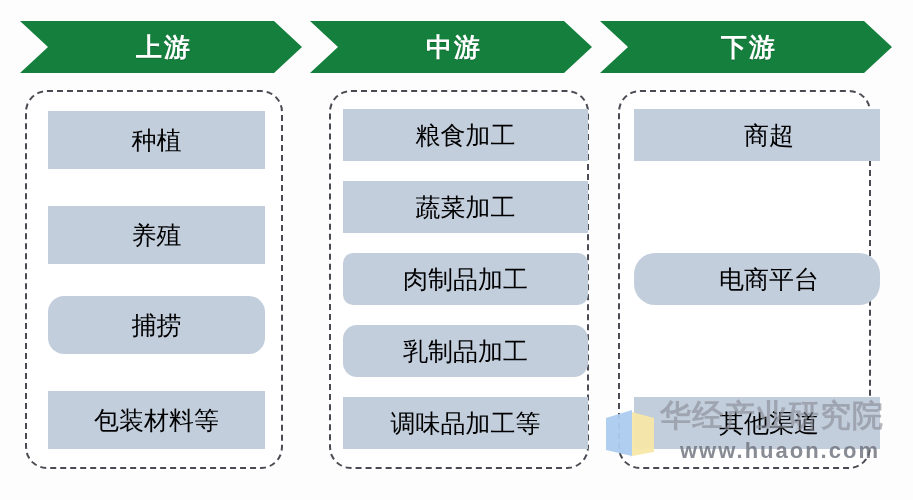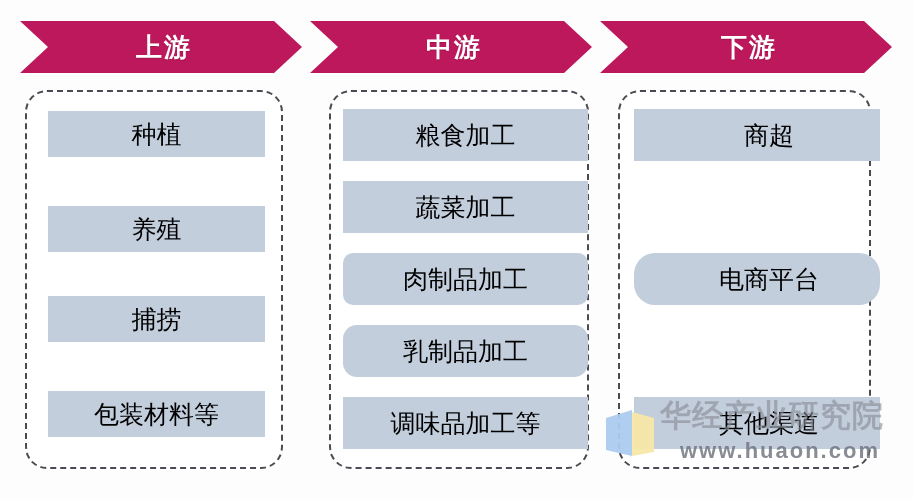--- a/index.html
+++ b/index.html
@@ -24,21 +24,21 @@
     position: absolute;
     left: 0;
     top: 0;
     width: 913px;
     height: 90px;
   }
   .chevron {
     position: absolute;
     top: 21px;
     height: 52px;
-    background: #be185d;
+    background: #15803d;
     -webkit-clip-path: polygon(0% 0%, calc(100% - 28px) 0%, 100% 50%, calc(100% - 28px) 100%, 0% 100%, 28px 50%);
     clip-path: polygon(0% 0%, calc(100% - 28px) 0%, 100% 50%, calc(100% - 28px) 100%, 0% 100%, 28px 50%);
     display: flex;
     align-items: center;
     justify-content: center;
   }
   .chevron-1 { left: 20px;  width: 282px; }
   .chevron-2 { left: 310px; width: 282px; }
   .chevron-3 { left: 600px; width: 292px; }
 
@@ -80,24 +80,24 @@
     box-sizing: border-box;
   }
   .item-label {
     color: #000000;
     font-size: 25px;
     line-height: 1;
     white-space: nowrap;
   }
 
   
-  .col-up .item-box   { left: 21px; width: 217px; height: 46px; }
+  .col-up .item-box   { left: 21px; width: 217px; height: 58px; }
   .col-up .i0 { top: 19px; }
   .col-up .i1 { top: 114px; }
-  .col-up .i2 { top: 204px; }
+  .col-up .i2 { top: 204px; border-radius: 16px; }
   .col-up .i3 { top: 299px; }
 
   
   .col-mid .item-box  { left: 12px; width: 245px; height: 52px; }
   .col-mid .i0 { top: 17px; }
   .col-mid .i1 { top: 89px; }
   .col-mid .i2 { top: 161px; border-radius: 10px; }
   .col-mid .i3 { top: 233px; border-radius: 14px; }
   .col-mid .i4 { top: 305px; }
 

